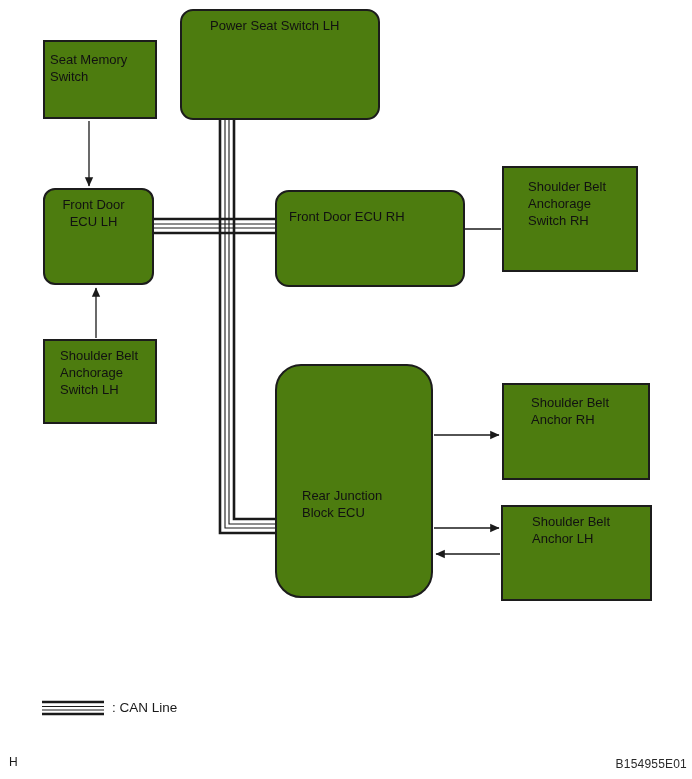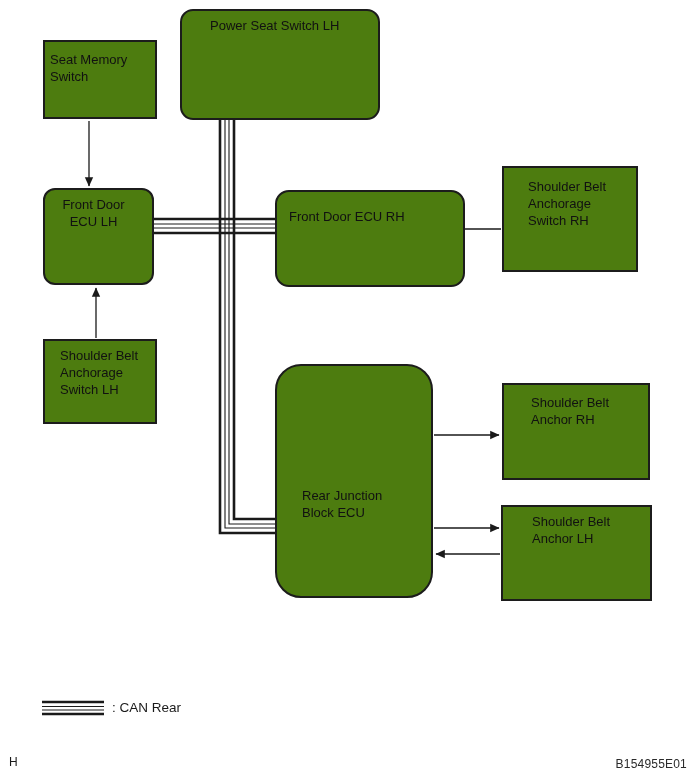--- a/index.html
+++ b/index.html
@@ -109,18 +109,18 @@
   <div class="node n-h">
     <div class="lbl">Shoulder Belt
 Anchor RH</div>
   </div>
 
   <div class="node n-i">
     <div class="lbl">Shoulder Belt
 Anchor LH</div>
   </div>
 
-  <div class="legend-label">: CAN Rear</div>
+  <div class="legend-label">: CAN Line</div>
 
   <div class="footer-left">H</div>
   <div class="footer-right">B154955E01</div>
 
 </div>
 
 </body></html>

